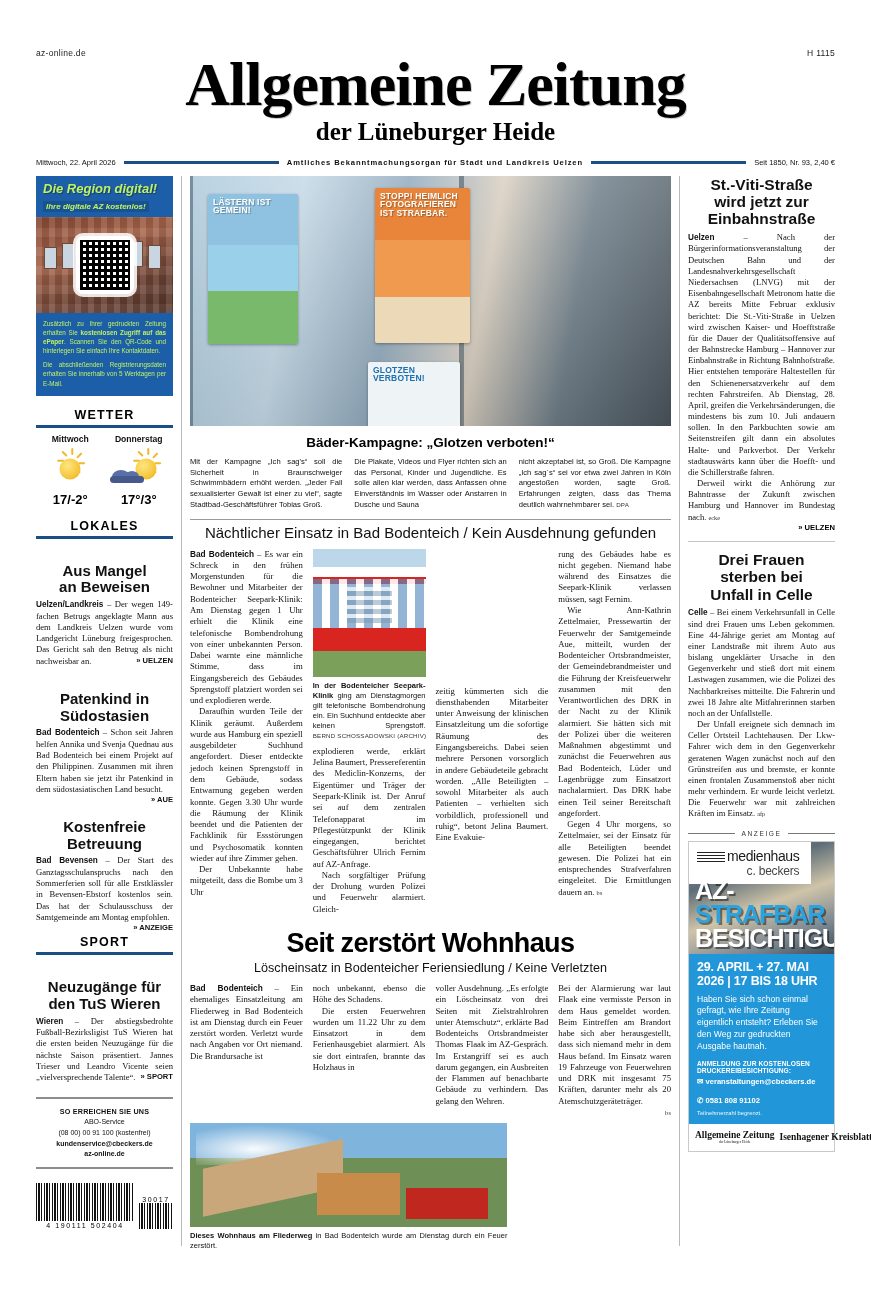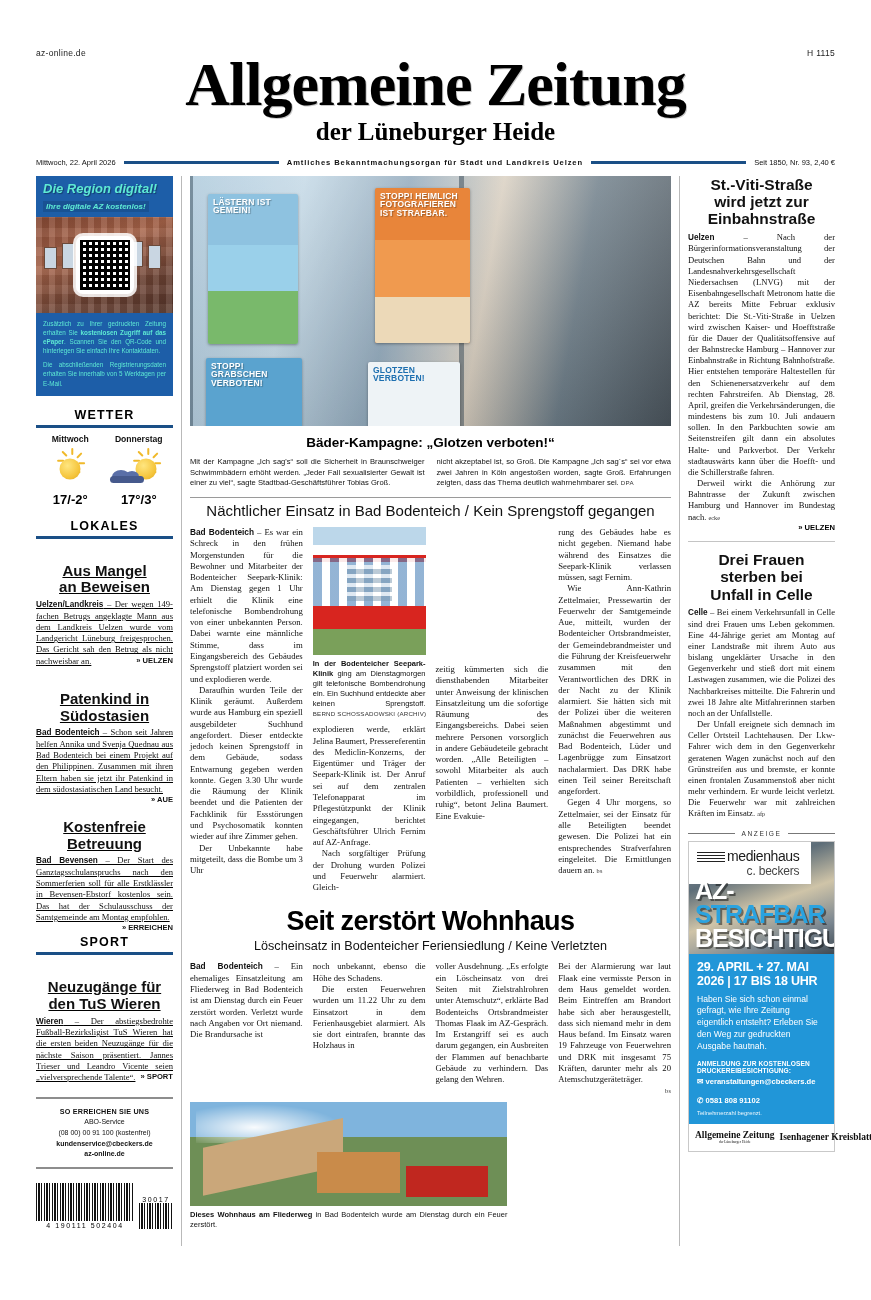--- a/index.html
+++ b/index.html
@@ -28,21 +28,21 @@
   .mh-org { font-family: "Liberation Sans", sans-serif; font-size: 7.6px; font-weight: bold;
             letter-spacing: .9px; color: #111; white-space: nowrap; }
 
   
   .grid { display: flex; padding: 0 36px; margin-top: 9px; gap: 0; height: 1070px; }
   .col-left  { width: 145px; flex: 0 0 145px; padding-right: 8px; }
   .col-mid   { flex: 1 1 auto; padding: 0 8px; border-left: 1px solid #b9b9b9; border-right: 1px solid #b9b9b9;}
   .col-right { width: 155px; flex: 0 0 155px; padding-left: 8px; }
 
   
-  .promo { background: #1d5ea8; color: #5eead4; }
+  .promo { background: #1d5ea8; color: #bef264; }
   .promo-head { padding: 6px 7px 4px; }
   .promo-h1 { font-family:"Liberation Sans",sans-serif; font-weight:bold; font-size:13px;
               font-style: italic; line-height:1; text-shadow: 1px 1px 1px rgba(0,0,0,.35); }
   .promo-h2 { font-family:"Liberation Sans",sans-serif; font-weight:bold; font-size:8px;
               font-style: italic; margin-top:3px; background: rgba(0,0,0,.12); display:inline-block;
               padding:1px 3px; }
   .promo-img { position: relative; height: 96px; overflow: hidden;
                background: linear-gradient(160deg,#8a4b36 0%, #a9654a 35%, #6e4334 70%, #55352a 100%); }
   .promo-img .bldg { position:absolute; inset:0;
       background:
@@ -79,21 +79,21 @@
   .rays { position:absolute; left:50%; top:50%; transform:translate(-50%,-50%); width:42px; height:42px; }
   .ray { position:absolute; left:50%; top:50%; width:2.2px; height:7px; background:#f0b92a;
          border-radius:1px; transform-origin: 50% -7px; }
   .cloud { position:absolute; left:2px; bottom:8px; width:34px; height:15px; }
   .cloud i { position:absolute; background:#5a6fa8; border-radius:50%; }
   .cloud .c1 { width:18px; height:13px; left:2px; bottom:0; }
   .cloud .c2 { width:14px; height:11px; left:15px; bottom:1px; }
   .cloud .c3 { width:34px; height:7px; left:0; bottom:0; border-radius:4px; background:#46598c; }
 
   
-  .brief { margin-top: 24px; text-decoration: underline; }
+  .brief { margin-top: 24px; }
   .brief-h { text-align:center; font-family:"Liberation Sans",sans-serif; font-weight:bold;
              font-size:15px; line-height:1.12; color:#111; }
   .brief-b { font-family:"Liberation Serif",serif; font-size:8.6px; line-height:1.30;
              text-align:justify; margin-top:3px; color:#111; hyphens:auto; }
   .brief-b .loc { font-family:"Liberation Sans",sans-serif; font-weight:bold; font-size:8.2px; }
   .jump { font-family:"Liberation Sans",sans-serif; font-weight:bold; font-size:7.6px;
           float:right; white-space:nowrap; }
   .hr-thin { height:1px; background:#c4c4c4; margin:9px 0; }
 
   
@@ -330,21 +330,21 @@
           <span class="loc">Bad Bodenteich</span><span> – Schon seit Jahren helfen Annika und Svenja Quednau aus Bad Bodenteich bei einem Projekt auf den Philippinen. Zusammen mit ihren Eltern haben sie jetzt ihr Patenkind in dem südostasiatischen Land besucht.</span>
           <span class="jump">» AUE</span>
         </div>
       </div>
 
       <div class="brief">
         <div class="brief-h" style="white-space:pre-line">Kostenfreie
 Betreuung</div>
         <div class="brief-b">
           <span class="loc">Bad Bevensen</span><span> – Der Start des Ganztagsschulanspruchs nach den Sommerferien soll für alle Erstklässler in Bevensen-Ebstorf kostenlos sein. Das hat der Schulausschuss der Samtgemeinde am Montag empfohlen.</span>
-          <span class="jump">» ERREICHEN</span>
+          <span class="jump">» ANZEIGE</span>
         </div>
       </div>
 
       <div class="sec-head">SPORT</div>
       <div class="sec-rule"></div>
 
       <div class="brief">
         <div class="brief-h" style="white-space:pre-line">Neuzugänge für
 den TuS Wieren</div>
         <div class="brief-b">
@@ -383,39 +383,37 @@
         <div class="mullion" style="left:56%; top:0; width:5px; height:100%;"></div>
         <div class="mullion" style="left:0; top:0; width:3px; height:100%;"></div>
         <div class="poster p1">
           <div class="pt">LÄSTERN IST GEMEIN!</div>
           <div class="art"></div>
         </div>
         <div class="poster p2">
           <div class="pt">STOPP! HEIMLICH FOTOGRAFIEREN IST STRAFBAR.</div>
           <div class="art"></div>
         </div>
-        <div class="poster p3">
-          <div class="pt">STOPP! GRABSCHEN VERBOTEN!</div>
-        </div>
         <div class="poster p4">
           <div class="pt">GLOTZEN VERBOTEN!</div>
         </div>
       </div>
 
       <div class="kicker-h">Bäder-Kampagne: „Glotzen verboten!“</div>
       <div class="cols3">
         <div class="body-sans">Mit der Kampagne „Ich sag's“ soll die Sicherheit in Braunschweiger Schwimmbädern erhöht werden. „Jeder Fall sexualisierter Gewalt ist einer zu viel“, sagte Stadtbad-Geschäftsführer Tobias Groß.</div>
+        <div class="body-sans">Die Plakate, Videos und Flyer richten sich an das Personal, Kinder und Jugendliche. Es solle allen klar werden, dass Anfassen ohne Einverständnis im Wasser oder Anstarren in Dusche und Sauna</div>
         <div class="body-sans">
           <span>nicht akzeptabel ist, so Groß. Die Kampagne „Ich sag´s“ sei vor etwa zwei Jahren in Köln angestoßen worden, sagte Groß. Erfahrungen zeigten, dass das Thema deutlich wahrnehmbarer sei.</span>
           <span class="credit">DPA</span>
         </div>
       </div>
       <div class="rule-mid"></div>
 
-      <div class="subhead">Nächtlicher Einsatz in Bad Bodenteich / Kein Sprengstoff gegangen</div>
+      <div class="subhead">Nächtlicher Einsatz in Bad Bodenteich / Kein Ausdehnung gefunden</div>
 
       <div class="cols4">
         <div>
           <div class="body-serif">
             <p class="first"><span class="loc">Bad Bodenteich</span><span> – Es war ein Schreck in den frühen Morgenstunden für die Bewohner und Mitarbeiter der Bodenteicher Seepark-Klinik: Am Dienstag gegen 1 Uhr erhielt die Klinik eine telefonische Bombendrohung von einer unbekannten Person. Dabei warnte eine männliche Stimme, dass im Eingangsbereich des Gebäudes Sprengstoff platziert worden sei und explodieren werde.</span></p>
             <p>Daraufhin wurden Teile der Klinik geräumt. Außerdem wurde aus Hamburg ein speziell ausgebildeter Suchhund angefordert. Dieser entdeckte jedoch keinen Sprengstoff in dem Gebäude, sodass Entwarnung gegeben werden konnte. Gegen 3.30 Uhr wurde die Räumung der Klinik beendet und die Patienten der Fachklinik für Essstörungen und Psychosomatik konnten wieder auf ihre Zimmer gehen.</p>
             <p>Der Unbekannte habe mitgeteilt, dass die Bombe um 3 Uhr</p>
           </div>
         </div>
 

